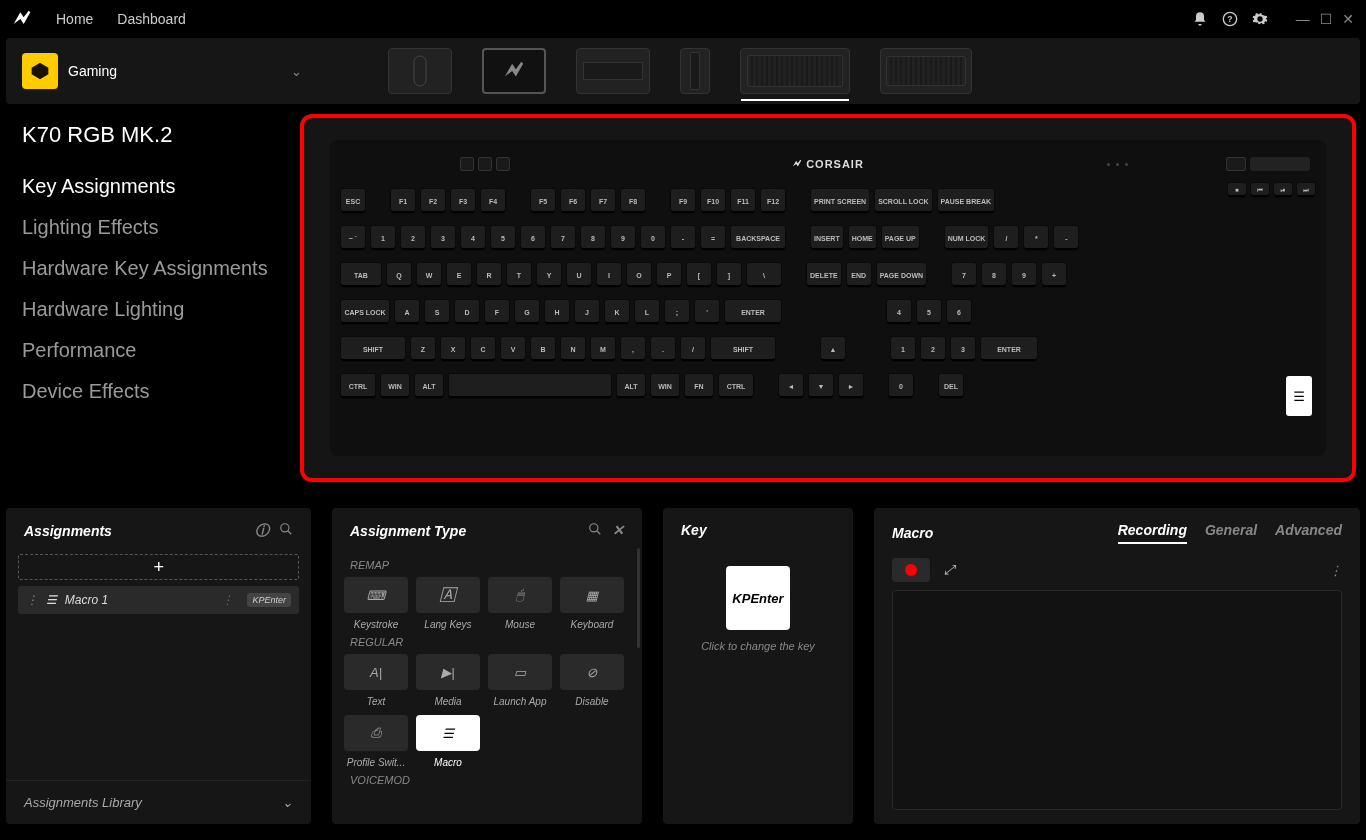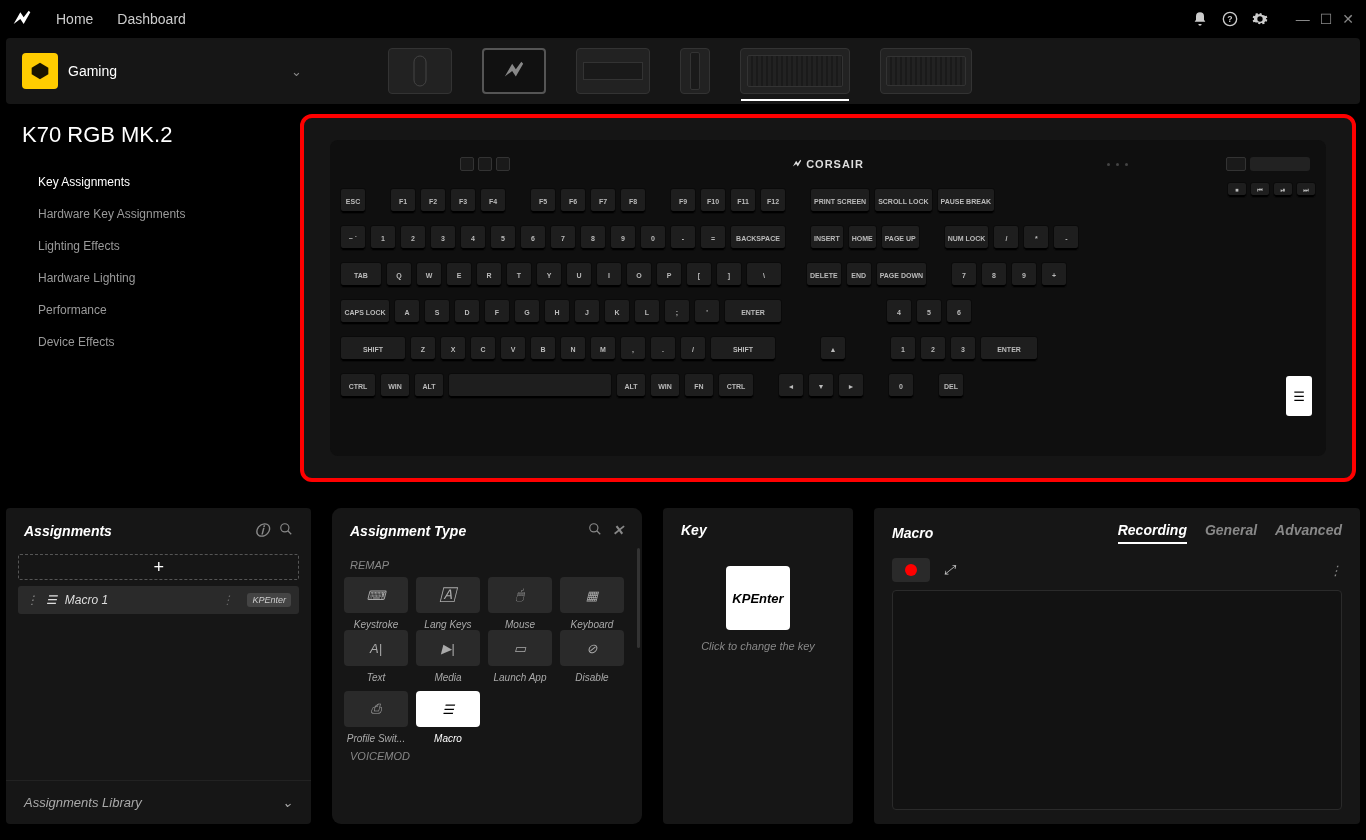--- a/index.html
+++ b/index.html
@@ -14,21 +14,21 @@
 .profile { display:flex; align-items:center; gap:10px; width:280px; }
 .profile-icon { width:36px; height:36px; background:#ffcc00; border-radius:4px; display:flex; align-items:center; justify-content:center; }
 .profile-name { color:#fff; font-weight:normal; font-size:14px; }
 .chev { margin-left:auto; color:#888; }
 .devices { display:flex; gap:30px; align-items:center; margin-left:60px; }
 .device { width:64px; height:46px; background:#222; border-radius:4px; display:flex; align-items:center; justify-content:center; border:1px solid #333; position:relative; }
 .device.active::after { content:""; position:absolute; bottom:-8px; left:0; right:0; height:2px; background:#fff; }
 .main { display:flex; height:398px; }
 .sidecol { width:300px; padding:18px 22px; }
 .devtitle { color:#fff; font-size:22px; font-weight:normal; margin-bottom:18px; }
-.menu a { display:block; padding:9px 0; color:#9a9a9a; font-size:12px;margin-left:16px; }
+.menu a { display:block; padding:9px 0; color:#9a9a9a; font-size:20px; }
 .menu a.active { color:#fff; }
 .kbwrap { flex:1; padding:10px 10px 0 0; }
 .kbbox { border:4px solid #ff0000; border-radius:12px; height:368px; background:#151515; padding:22px 26px; position:relative; }
 .kb { background:#0f0f0f; border-radius:8px; height:100%; display:flex; flex-direction:column; padding:8px 8px 8px 8px; position:relative;}
 .kb-top { height:32px; display:flex; align-items:center; justify-content:center; position:relative; margin-bottom:6px;}
 .kb-brand { color:#ddd; font-size:11px; letter-spacing:1px; font-weight:bold;}
 .kb-media { position:absolute; left:122px; display:flex; gap:4px;}
 .kb-media .btn, .kb-right-top .btn { width:14px; height:14px; background:#1a1a1a; border:1px solid #333; border-radius:2px;}
 .kb-right-top { position:absolute; right:8px; display:flex; gap:4px; align-items:center;}
 .kb-vol { width:60px; height:14px; background:#222; border-radius:3px;}
@@ -41,21 +41,21 @@
 .panel { background:#161616; border-radius:4px; display:flex; flex-direction:column; }
 .panel-head { display:flex; align-items:center; padding:14px 18px; color:#fff; font-size:14px; font-weight:bold;}
 .panel-head .icons { margin-left:auto; display:flex; gap:10px; color:#888;}
 .assignments { width:305px;}
 .assignlist { padding:0 12px; flex:1;}
 .addbtn { border:1px dashed #555; height:26px; display:flex; align-items:center; justify-content:center; color:#fff; font-size:18px; margin-bottom:6px; border-radius:2px;}
 .assignitem { background:#2a2a2a; height:28px; display:flex; align-items:center; padding:0 8px; border-radius:3px; gap:8px; font-size:12px; color:#ddd;}
 .badge { margin-left:auto; background:#444; padding:2px 5px; border-radius:3px; font-size:9px; color:#ccc;}
 .liblink { padding:14px 18px; border-top:1px solid #222; display:flex; align-items:center; font-size:13px;}
 .liblink .c { margin-left:auto;}
-.atype { width:310px;border-radius:9px;}
+.atype { width:310px;}
 .section-lbl { color:#888; font-size:11px; padding:6px 18px;}
 .grid { display:flex; flex-wrap:wrap; gap:8px; padding:0 12px;}
 .tile { width:64px; display:flex; flex-direction:column; align-items:center; gap:6px;}
 .tilebox { width:64px; height:36px; background:#2a2a2a; border-radius:4px; display:flex; align-items:center; justify-content:center; color:#aaa; font-size:13px;}
 .tilebox.active { background:#fff; color:#000;}
 .tile .lbl { font-size:10px; color:#aaa; white-space:nowrap;}
 .tile.active .lbl{color:#fff;}
 .scrollind { position:absolute; right:2px; top:40px; width:3px; height:100px; background:#333; border-radius:2px;}
 .keypanel { width:190px; align-items:center;}
 .keybox { width:64px; height:64px; background:#fff; color:#000; display:flex; align-items:center; justify-content:center; font-size:13px; font-weight:bold; border-radius:4px; margin:14px auto 10px;}
@@ -147,22 +147,22 @@
         <div style="width:80px;height:30px;background:#1a1a1a;border:1px solid #333;border-radius:2px;background-image:repeating-linear-gradient(90deg,#222 0 3px,#1a1a1a 3px 5px),repeating-linear-gradient(0deg,#222 0 3px,#1a1a1a 3px 5px)"></div>
       </div>
   </div>
 </div>
 
 <div class="main">
   <div class="sidecol">
     <div class="devtitle">K70 RGB MK.2</div>
     <div class="menu">
       <a class="active">Key Assignments</a>
+      <a>Lighting Effects</a>
       <a>Hardware Key Assignments</a>
-      <a>Lighting Effects</a>
       <a>Hardware Lighting</a>
       <a>Performance</a>
       <a>Device Effects</a>
     </div>
   </div>
   <div class="kbwrap">
     <div class="kbbox">
       <div class="kb">
         <div class="kb-top">
           <div class="kb-media">
@@ -388,20 +388,21 @@
         </div>
       <div class="tile">
           <div class="tilebox">🖱</div>
           <span class="lbl">Mouse</span>
         </div>
       <div class="tile">
           <div class="tilebox">▦</div>
           <span class="lbl">Keyboard</span>
         </div>
     </div>
+    <div class="section-lbl">REGULAR</div>
     <div class="grid">
       <div class="tile">
           <div class="tilebox">A|</div>
           <span class="lbl">Text</span>
         </div>
       <div class="tile">
           <div class="tilebox">▶|</div>
           <span class="lbl">Media</span>
         </div>
       <div class="tile">

